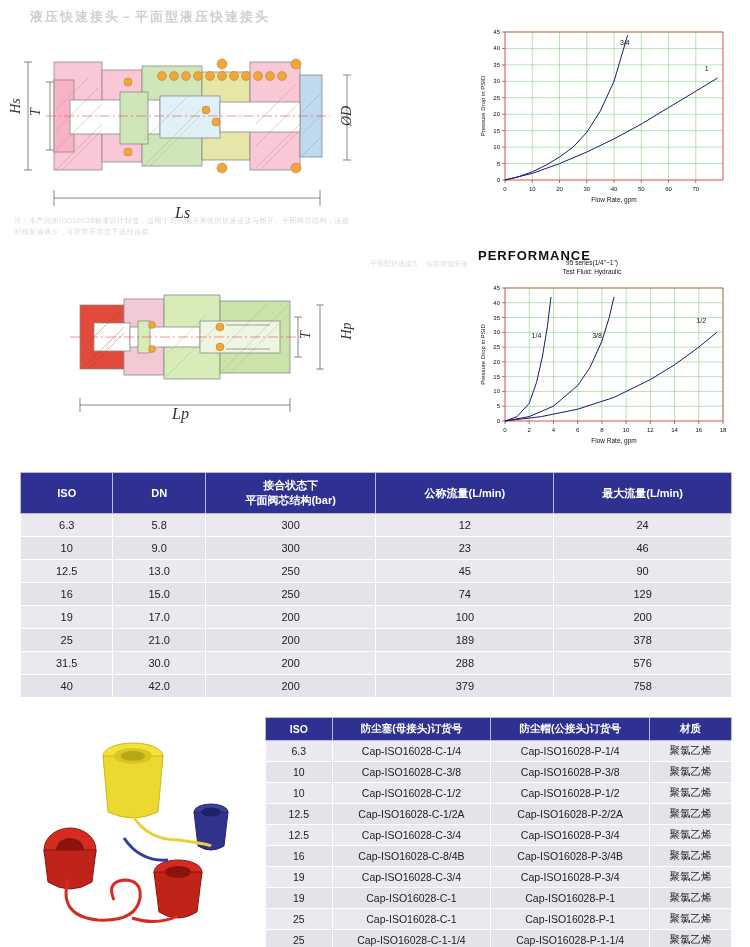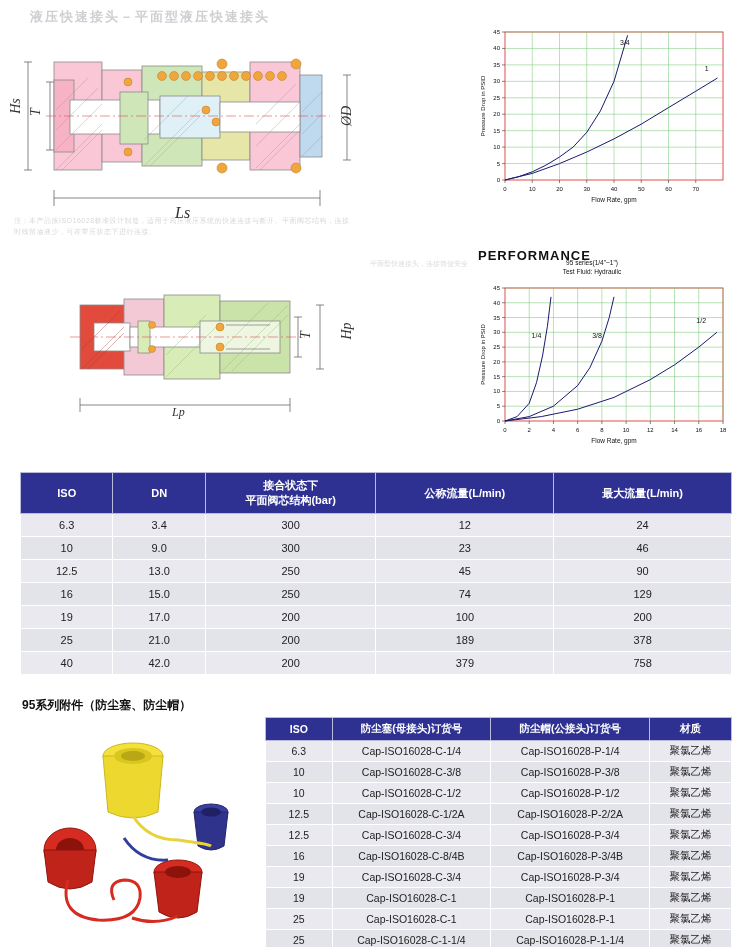--- a/index.html
+++ b/index.html
@@ -222,21 +222,21 @@
           <circle cx="200" cy="82" r="4"></circle>
         <circle cx="132" cy="60" r="3.5"></circle>
           <circle cx="132" cy="84" r="3.5"></circle>
       </g>
       <line x1="50" y1="72" x2="285" y2="72" stroke="#e05050" stroke-width="0.6" stroke-dasharray="10,3,2,3"></line>
       <line x1="206" y1="60" x2="250" y2="60" stroke="#666" stroke-width="0.6"></line>
       <line x1="206" y1="84" x2="250" y2="84" stroke="#666" stroke-width="0.6"></line>
     </svg>
     <div class="dimlabel" style="left:318px;top:58px;transform:rotate(-90deg);">Hp</div>
     <div class="dimlabel" style="left:282px;top:62px;transform:rotate(-90deg);">T</div>
-    <div class="dimlabel" style="left:152px;top:140px;font-size:12px;">Lp</div>
+    <div class="dimlabel" style="left:152px;top:140px;font-size:16px;">Lp</div>
   </div>
 
   <div class="chart-box chart1">
     <svg id="svg-chart-0" width="270" height="190" viewBox="0 0 270 190">
         <rect x="40" y="10" width="218" height="148" fill="#ffffff" stroke="#d22" stroke-width="0.8"></rect>
         <line x1="67.25" y1="10" x2="67.25" y2="158" stroke="#6ec46e" stroke-width="0.5"></line>
         <line x1="94.5" y1="10" x2="94.5" y2="158" stroke="#6ec46e" stroke-width="0.5"></line>
         <line x1="121.75" y1="10" x2="121.75" y2="158" stroke="#6ec46e" stroke-width="0.5"></line>
         <line x1="149" y1="10" x2="149" y2="158" stroke="#6ec46e" stroke-width="0.5"></line>
         <line x1="176.25" y1="10" x2="176.25" y2="158" stroke="#6ec46e" stroke-width="0.5"></line>
@@ -381,21 +381,21 @@
         <th style="width:24%">
           <span>接合状态下</span><br><span>平面阀芯结构(bar)</span>
         </th>
         <th style="width:25%"><span>公称流量(L/min)</span></th>
         <th style="width:25%"><span>最大流量(L/min)</span></th>
       </tr>
     </thead>
     <tbody id="main-tbody">
         <tr>
           <td>6.3</td>
-          <td>3.4</td>
+          <td>5.8</td>
           <td>300</td>
           <td>12</td>
           <td>24</td>
         </tr>
         <tr>
           <td>10</td>
           <td>9.0</td>
           <td>300</td>
           <td>23</td>
           <td>46</td>
@@ -422,30 +422,36 @@
           <td>200</td>
         </tr>
         <tr>
           <td>25</td>
           <td>21.0</td>
           <td>200</td>
           <td>189</td>
           <td>378</td>
         </tr>
         <tr>
+          <td>31.5</td>
+          <td>30.0</td>
+          <td>200</td>
+          <td>288</td>
+          <td>576</td>
+        </tr>
+        <tr>
           <td>40</td>
           <td>42.0</td>
           <td>200</td>
           <td>379</td>
           <td>758</td>
         </tr>
       </tbody>
   </table>
 
-  <div class="acc-title">95系列附件（防尘塞、防尘帽）</div>
 
   <div class="acc-photo">
     <svg width="235" height="215" viewBox="0 0 235 215">
 
       <g>
         <ellipse cx="105" cy="36" rx="30" ry="13" fill="#f5e13c" stroke="#cbb820" stroke-width="1"></ellipse>
         <path d="M75 36 L80 92 Q105 104 130 92 L135 36 Z" fill="#ecd82f" stroke="#cbb820" stroke-width="1"></path>
         <ellipse cx="105" cy="36" rx="19" ry="8" fill="#d9c61f"></ellipse>
         <ellipse cx="105" cy="36" rx="12" ry="5" fill="#b9a715"></ellipse>
       </g>

